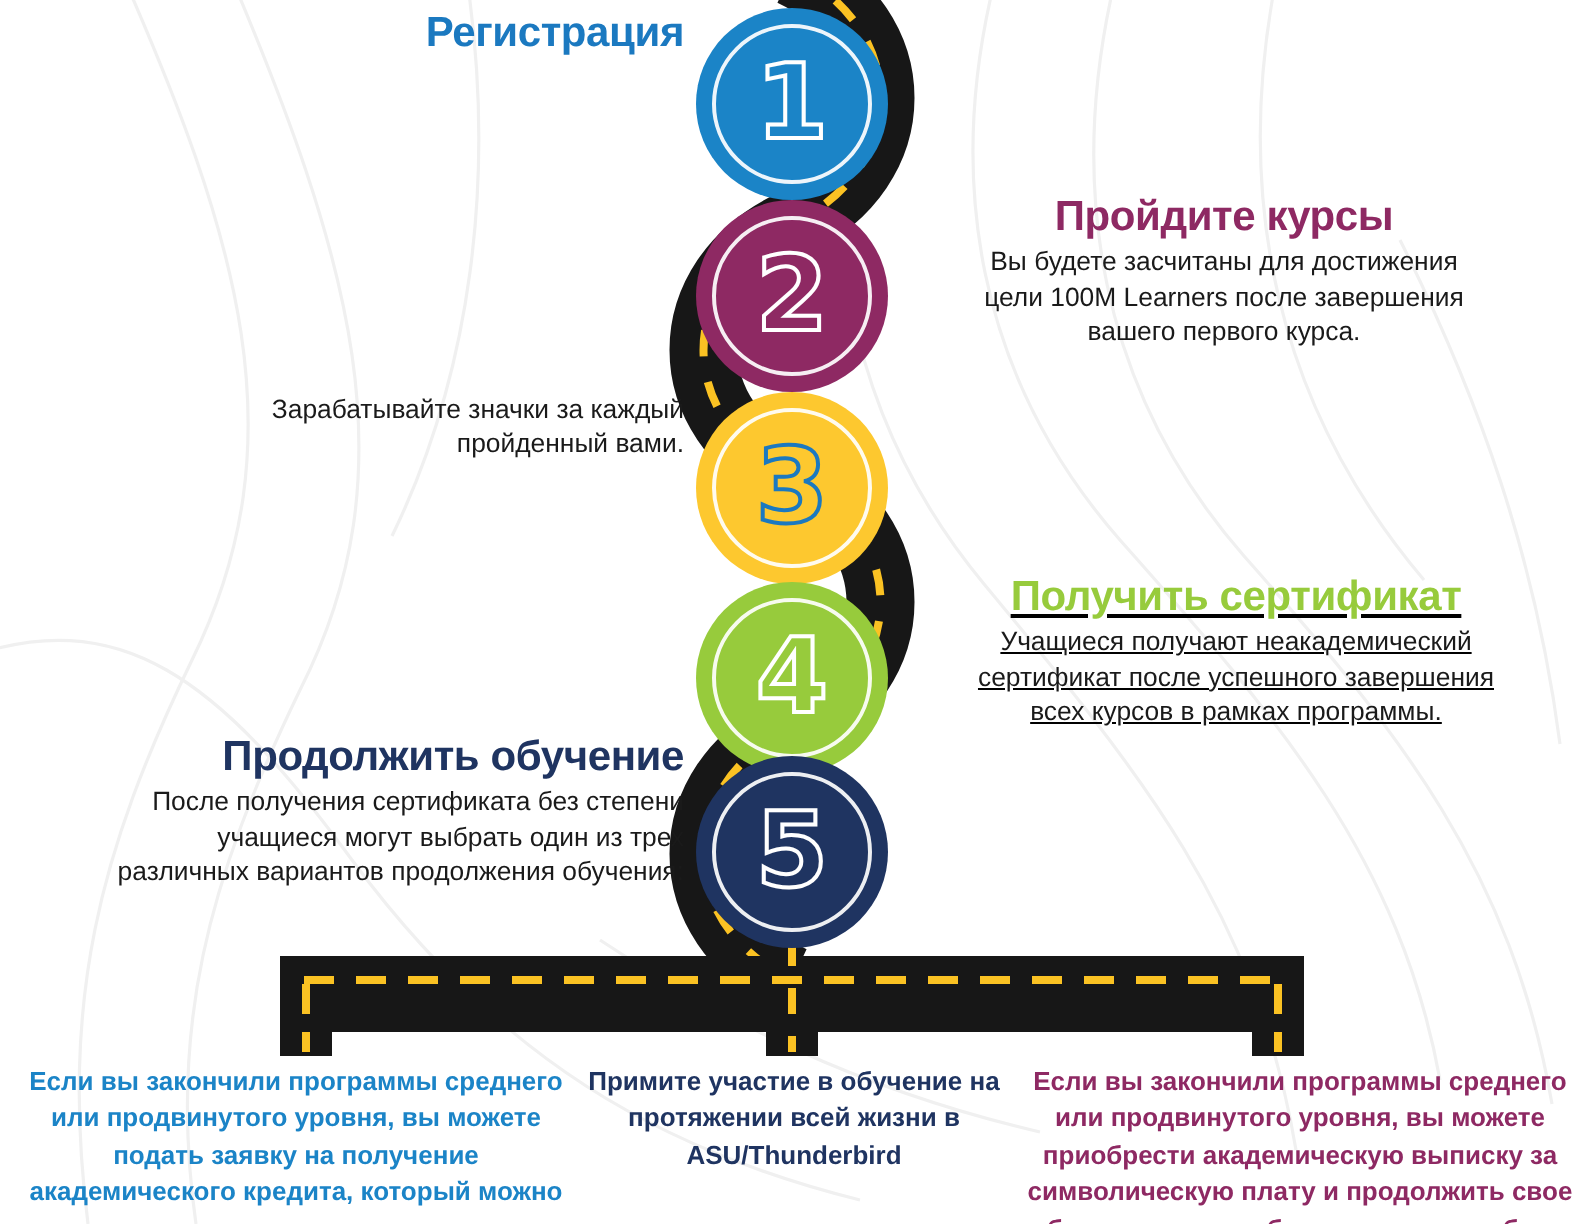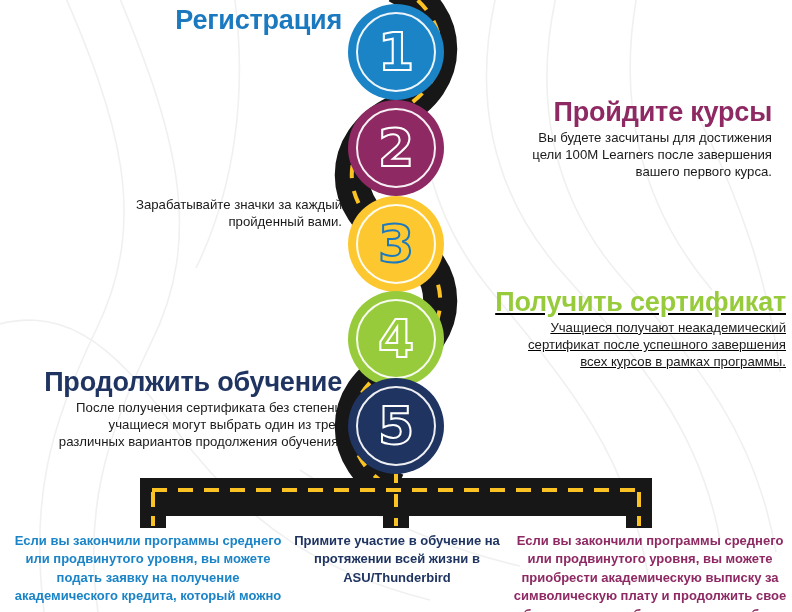--- a/index.html
+++ b/index.html
@@ -40,33 +40,33 @@
     color:transparent;
     -webkit-text-stroke:2px #ffffff;
     letter-spacing:0;
     user-select:none;
   }
 
   
   .step-text{position:absolute;z-index:4;}
   .step-title{
     font-weight:700;
-    font-size:27px;
+    font-size:21px;
     line-height:1.06;
     margin:0 0 2px 0;
     letter-spacing:-.2px;
   }
   .step-body{
     font-size:13.2px;
     line-height:1.32;
     color:#1a1a1a;
     margin:0;
   }
   .align-right{text-align:right;}
-  .align-left{text-align:right;}
+  .align-left{text-align:center;}
 
   
   .branch{
     position:absolute;z-index:4;
     text-align:center;
     font-weight:700;
     font-size:13px;
     line-height:1.42;
   }
 </style>

